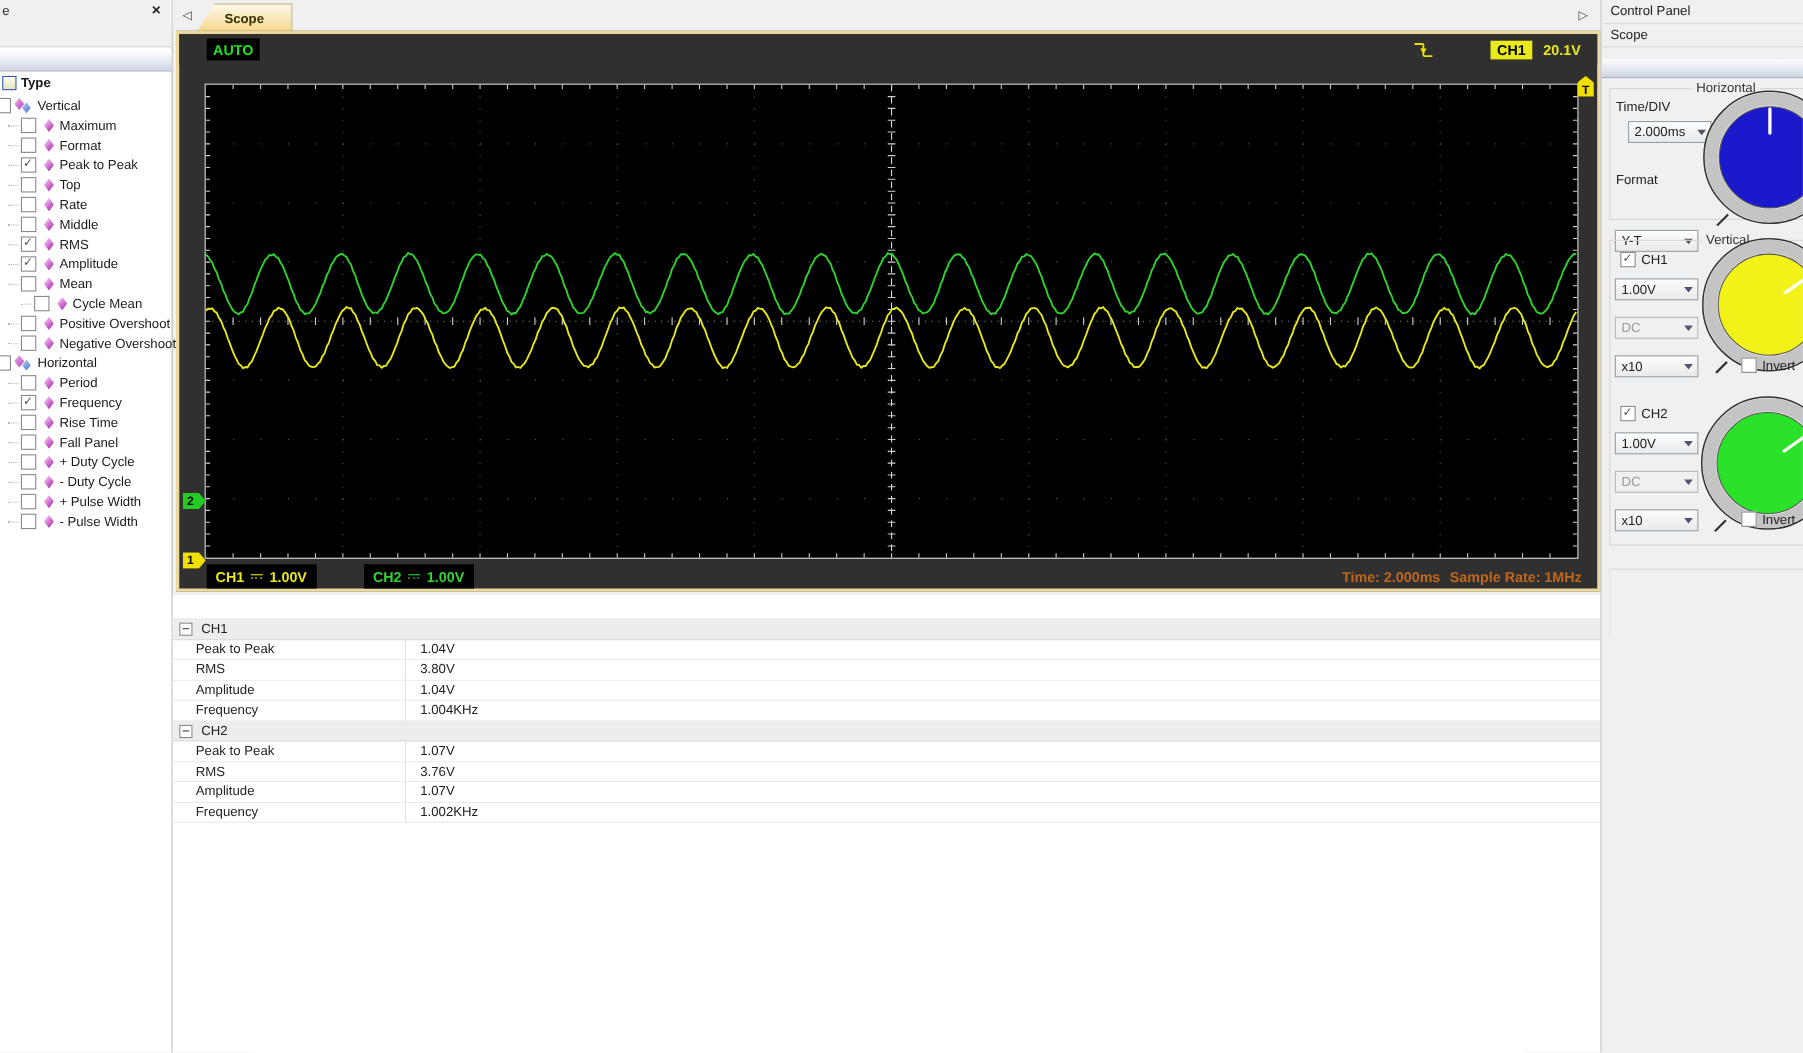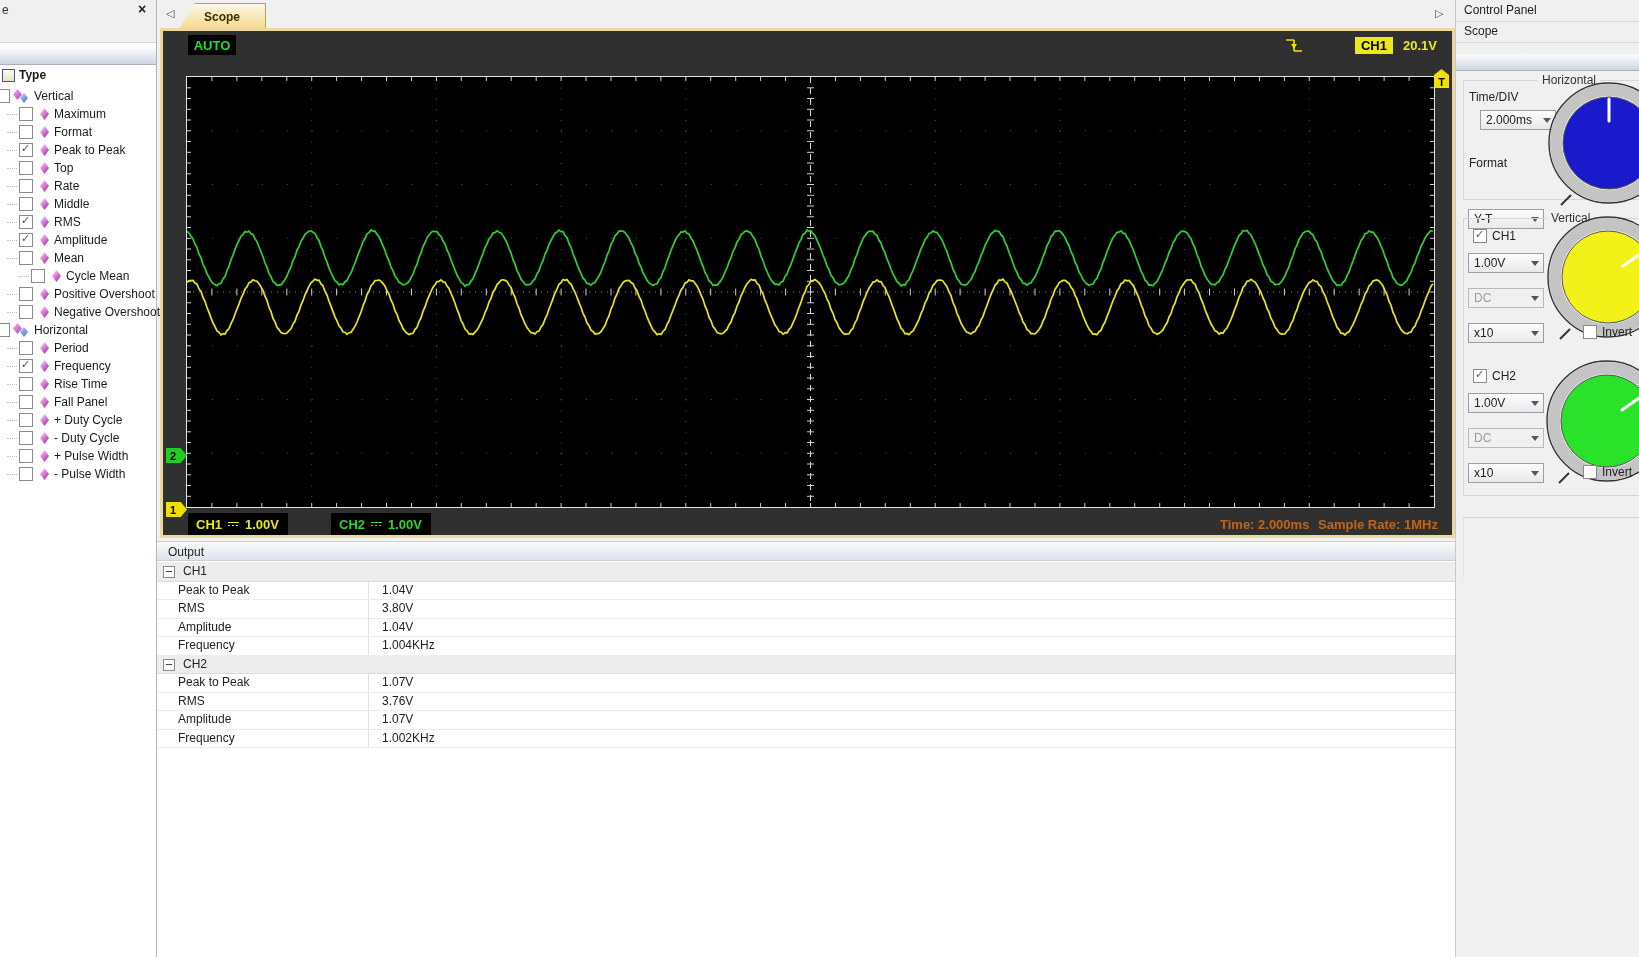--- a/index.html
+++ b/index.html
@@ -300,23 +300,20 @@
           <i class="dots"></i>
         </span>
       <span>1.00V</span>
     </div>
     <span id="stat-time" class="stat-orange">Time: 2.000ms</span>
     <span id="stat-rate" class="stat-orange">Sample Rate: 1MHz</span>
   </div>
 </div>
 
 <div id="output" class="abs">
-  <div id="output-header" class="abs">
-    <span id="output-title" class="abs">Output</span>
-  </div>
   <div id="out-divider" class="abs"></div>
   <div id="output-rows">
       <div class="orow group" style="top: 21px;">
         <span class="exp"></span>
         <span class="gname">CH1</span>
       </div>
       <div class="orow data" style="top: 39.5px;">
         <span class="lbl">Peak to Peak</span>
         <span class="val">1.04V</span>
       </div>

